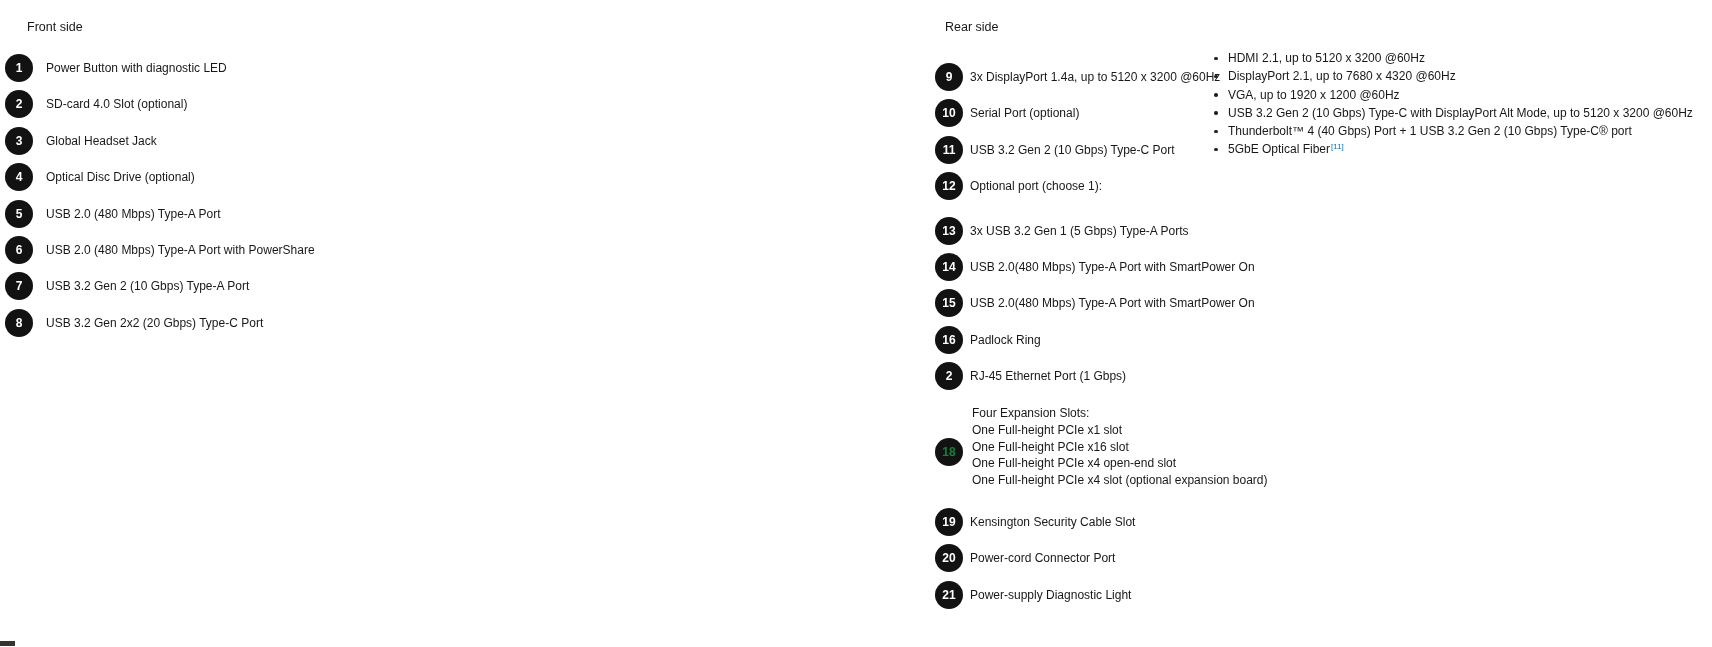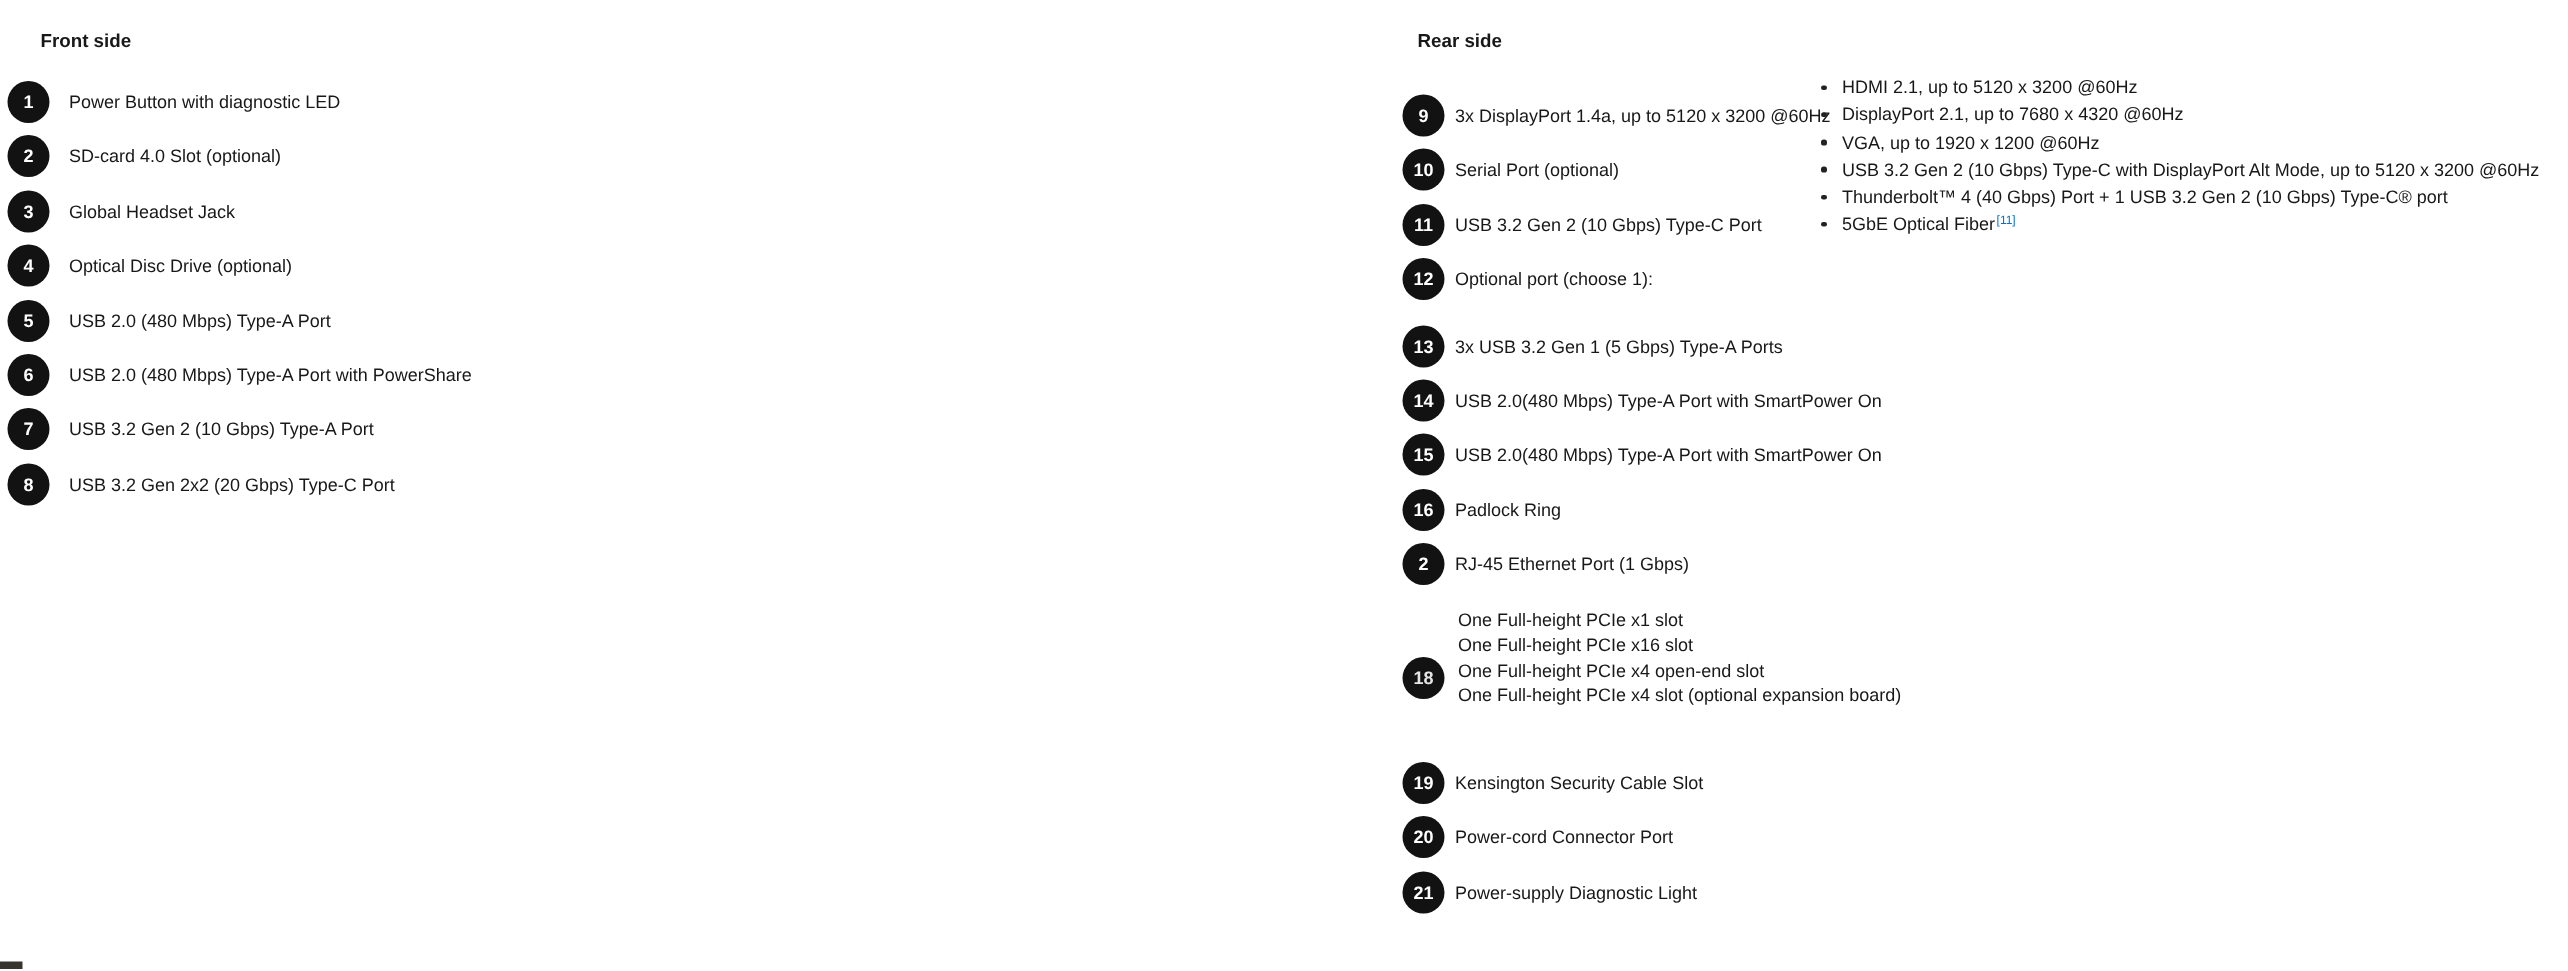--- a/index.html
+++ b/index.html
@@ -1,37 +1,37 @@
 <!DOCTYPE html>
 <html><head>
 <meta charset="utf-8">
 <style>
   html,body { margin:0; padding:0; background:#ffffff; }
   body { font-family:"Liberation Sans", sans-serif; color:#181818; }
   .page { position:relative; width:1712px; height:647px; background:#ffffff; overflow:hidden; }
 
-  .heading { position:absolute; font-size:12.5px; font-weight:700; white-space:nowrap; }
+  .heading { position:absolute; font-size:12.5px; font-weight:400; white-space:nowrap; }
   .heading.front { left:27px; top:20px; }
   .heading.rear { left:945px; top:20px; }
 
   .item { position:absolute; display:flex; align-items:center; height:28px; white-space:nowrap; }
   .item .badge {
     flex:none; width:28px; height:28px; border-radius:50%;
     background:#121212; color:#ffffff; font-size:12px; font-weight:700;
     display:flex; align-items:center; justify-content:center;
   }
   .item .label { font-size:12px; }
   .front-col .item { left:5px; }
   .front-col .item .label { margin-left:13px; }
   .rear-col .item { left:935px; }
   .rear-col .item .label { margin-left:7px; }
 
   .badge-abs {
     position:absolute; left:935px; width:28px; height:28px; border-radius:50%;
-    background:#121212; color:#e5e5e5; font-size:12px; font-weight:700;
+    background:#121212; color:#15803d; font-size:12px; font-weight:700;
     display:flex; align-items:center; justify-content:center;
   }
   .multiline {
     position:absolute; left:972px; top:405px;
     font-size:12px; line-height:16.8px; white-space:nowrap;
   }
 
   .choices {
     position:absolute; left:1212px; top:49px; margin:0; padding:0;
     list-style:none; font-size:12px; line-height:18.3px; white-space:nowrap;
@@ -125,20 +125,21 @@
       <span class="badge">16</span>
       <span class="label">Padlock Ring</span>
     </div>
     <div class="item" style="top:362px">
       <span class="badge">2</span>
       <span class="label">RJ-45 Ethernet Port (1 Gbps)</span>
     </div>
 
     <div class="badge-abs" style="top:438px">18</div>
     <div class="multiline">
+      <div>Four Expansion Slots:</div>
       <div>One Full-height PCIe x1 slot</div>
       <div>One Full-height PCIe x16 slot</div>
       <div>One Full-height PCIe x4 open-end slot</div>
       <div>One Full-height PCIe x4 slot (optional expansion board)</div>
     </div>
 
     <div class="item" style="top:508px">
       <span class="badge">19</span>
       <span class="label">Kensington Security Cable Slot</span>
     </div>

